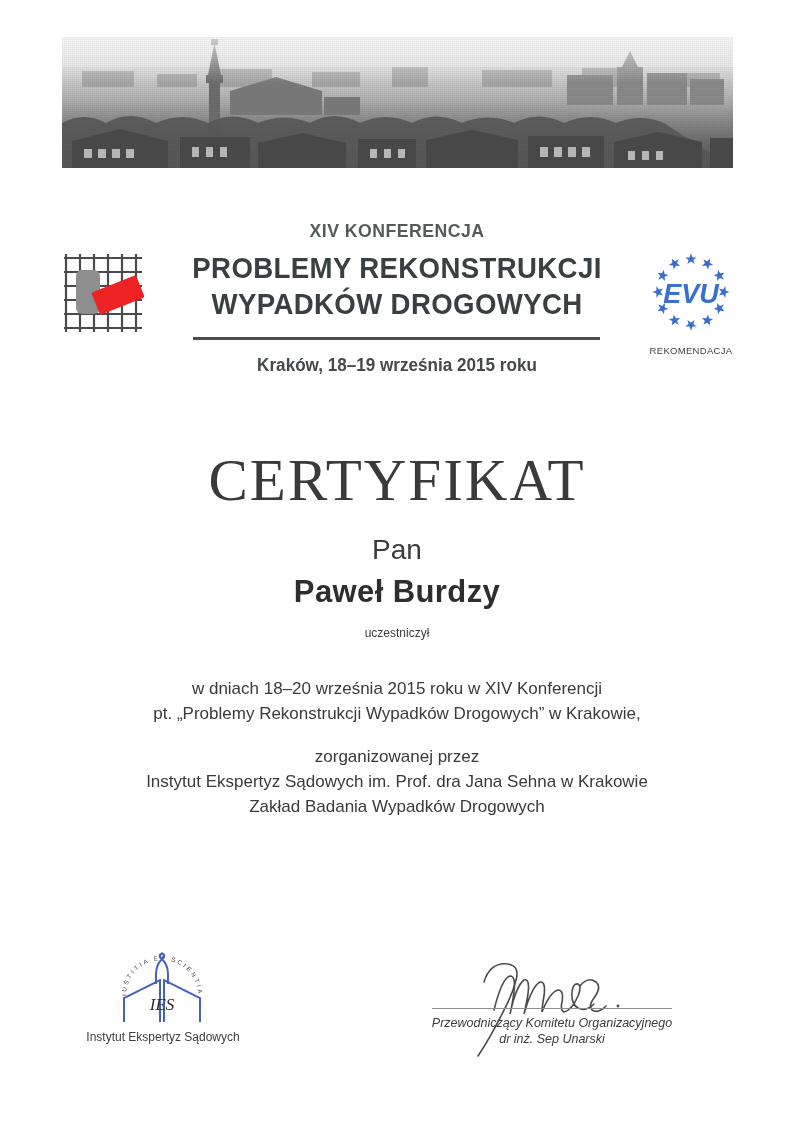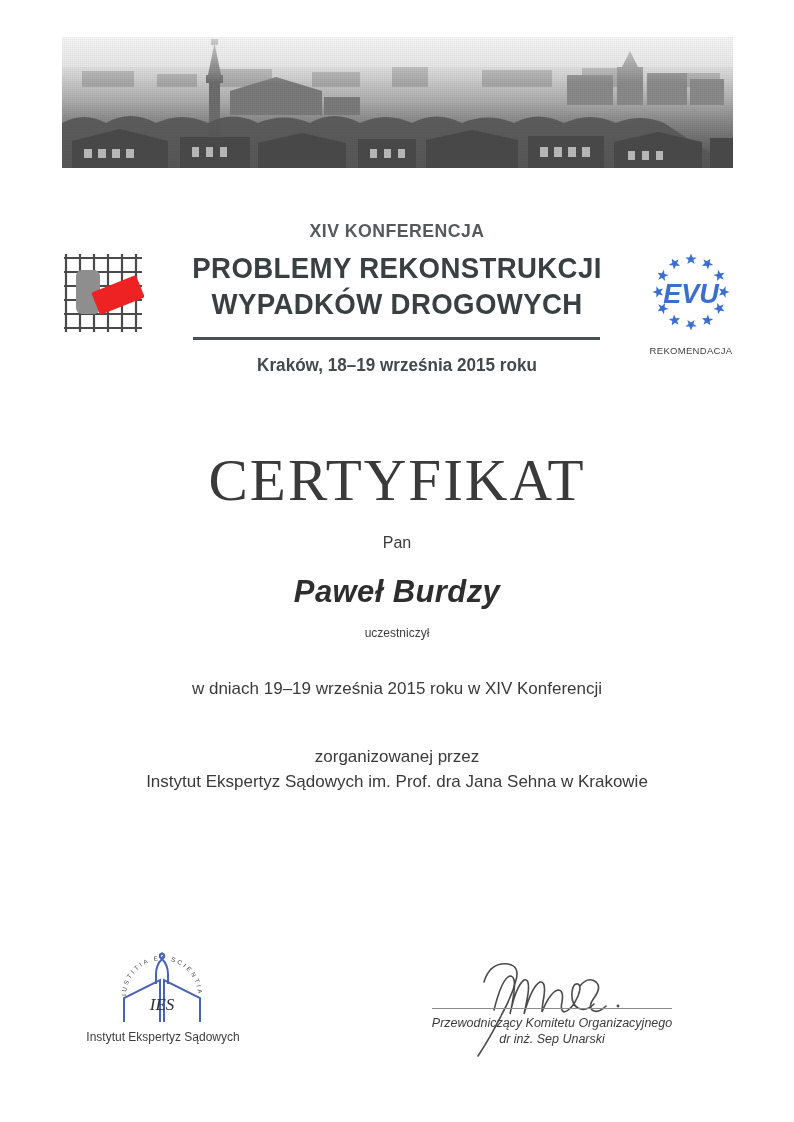--- a/index.html
+++ b/index.html
@@ -131,31 +131,30 @@
     font-size: 59px;
     letter-spacing: 2px;
     color: #3a3a3a;
     font-weight: 400;
   }
   .pan {
     position: absolute;
     left: 0; right: 0;
     text-align: center;
     top: 534px;
-    font-size: 16px;
+    font-size: 28px;
     color: #3c3c3c;
   }
   .recipient {
     position: absolute;
     left: 0; right: 0;
     text-align: center;
     top: 574px;
     font-size: 31px;
     font-weight: bold;
-    font-style: italic;
     color: #2e2e2e;
     letter-spacing: .4px;
   }
   .participated {
     position: absolute;
     left: 0; right: 0;
     text-align: center;
     top: 626px;
     font-size: 12px;
     color: #3c3c3c;
@@ -375,26 +374,28 @@
 
 <div class="cert-word">CERTYFIKAT</div>
 
 <div class="pan">Pan</div>
 
 <div class="recipient">Paweł Burdzy</div>
 
 <div class="participated">uczestniczył</div>
 
 <div class="para para-1">
-  <div>w dniach 19–19 września 2015 roku w XIV Konferencji</div>
+  <div>w dniach 18–20 września 2015 roku w XIV Konferencji</div>
+  <div>pt. „Problemy Rekonstrukcji Wypadków Drogowych” w Krakowie,</div>
 </div>
 
 <div class="para para-2">
   <div>zorganizowanej przez</div>
   <div>Instytut Ekspertyz Sądowych im. Prof. dra Jana Sehna w Krakowie</div>
+  <div>Zakład Badania Wypadków Drogowych</div>
 </div>
 
 <svg class="ies-seal" viewBox="0 0 88 74">
   <defs>
     <path id="motto-arc" d="M 8,44 A 36,36 0 0 1 80,44" fill="none"></path>
   </defs>
   <text font-family="Liberation Sans, sans-serif" font-size="6.2" fill="#3b3b3b" letter-spacing="2.4">
     <textPath href="#motto-arc" startOffset="50%" text-anchor="middle">IUSTITIA ET SCIENTIA</textPath>
   </text>
 

